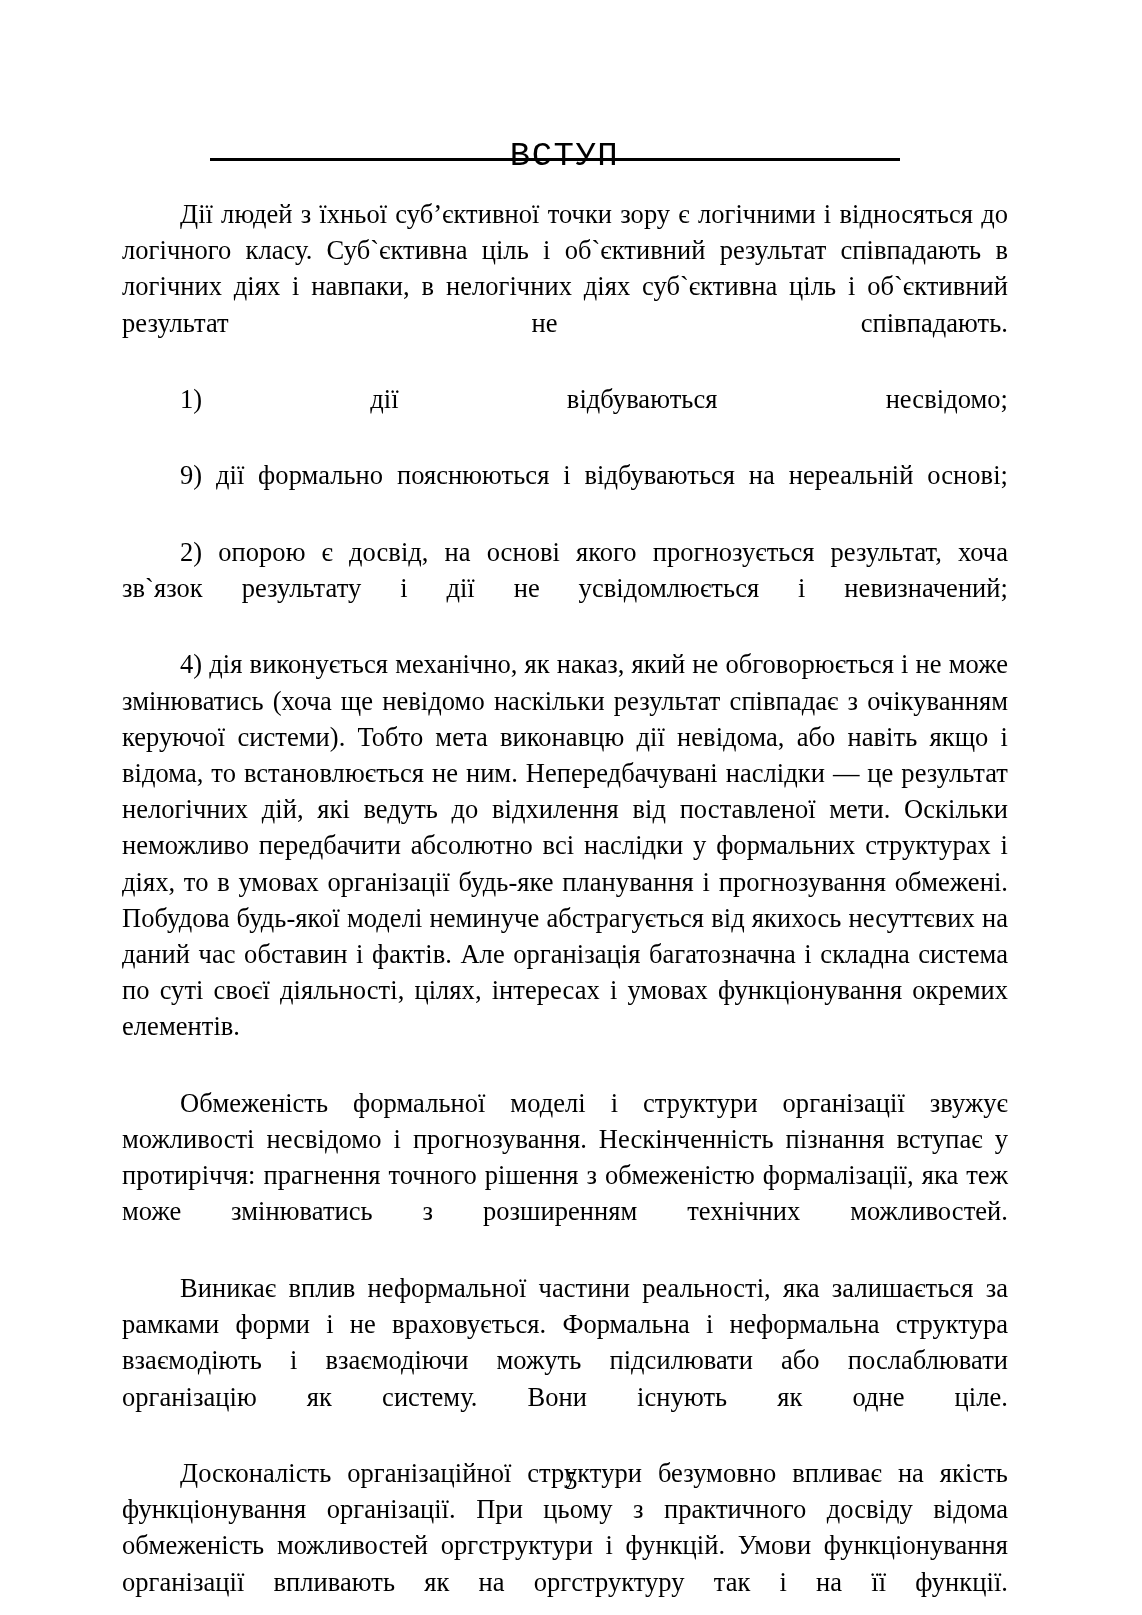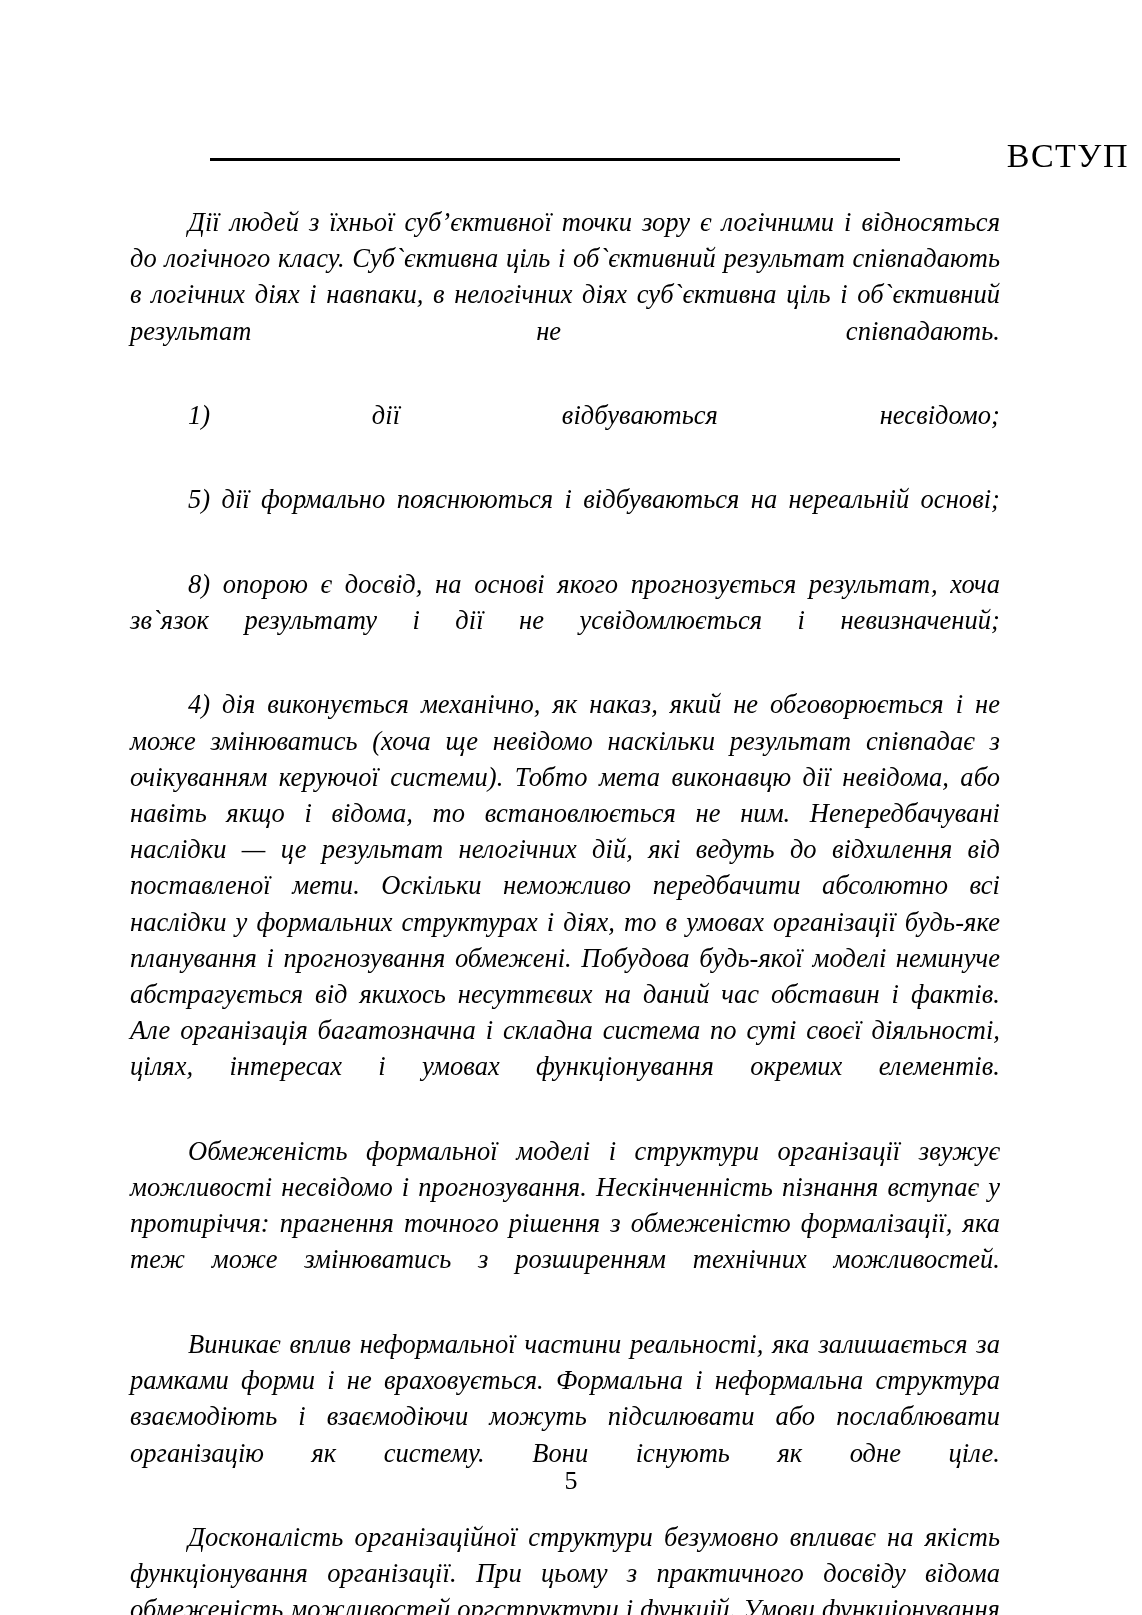--- a/index.html
+++ b/index.html
@@ -18,22 +18,22 @@
     font-family: "Liberation Serif", "DejaVu Serif", serif;
     color: #000000;
   }
 
   
   .doc-title {
     position: absolute;
     top: 113px;
     left: 0;
     width: 1129px;
-    text-align: right;
-    font-family: Liberation Serif, serif;
+    text-align: center;
+    font-family: Liberation Mono, monospace;
     font-size: 34px;
     font-weight: 400;
     letter-spacing: 1.5px;
     line-height: 40px;
     color: #000;
   }
   .title-rule {
     position: absolute;
     top: 158px;
     left: 210px;
@@ -51,24 +51,23 @@
     font-size: 26.5px;
     line-height: 36.2px;
     text-align: justify;
     text-justify: inter-word;
     -webkit-hyphens: none;
     hyphens: none;
     letter-spacing: 0.05px;
     word-spacing: 0.2px;
   }
   .body-block p {
-    margin: 12px;
+    margin: 4px;
     text-indent: 58px;
     text-align: justify;
-    font-style: italic;
   }
   
   .body-block p:after {
     content: "";
     display: inline-block;
     width: 100%;
   }
 
   
   .page-number {
@@ -86,22 +85,22 @@
 
 <div class="page">
 
   <h1 class="doc-title">ВСТУП</h1>
 
   <div class="title-rule"></div>
 
   <div class="body-block">
     <p>Дії людей з їхньої суб’єктивної точки зору є логічними і відносяться до логічного класу. Суб`єктивна ціль і об`єктивний результат співпадають в логічних діях і навпаки, в нелогічних діях суб`єктивна ціль і об`єктивний результат не співпадають.</p>
     <p>1) дії відбуваються несвідомо;</p>
-    <p>5) дії формально пояснюються і відбуваються на нереальній основі;</p>
-    <p>8) опорою є досвід, на основі якого прогнозується результат, хоча зв`язок результату і дії не усвідомлюється і невизначений;</p>
+    <p>9) дії формально пояснюються і відбуваються на нереальній основі;</p>
+    <p>2) опорою є досвід, на основі якого прогнозується результат, хоча зв`язок результату і дії не усвідомлюється і невизначений;</p>
     <p>4) дія виконується механічно, як наказ, який не обговорюється і не може змінюватись (хоча ще невідомо наскільки результат співпадає з очікуванням керуючої системи). Тобто мета виконавцю дії невідома, або навіть якщо і відома, то встановлюється не ним. Непередбачувані наслідки — це результат нелогічних дій, які ведуть до відхилення від поставленої мети. Оскільки неможливо передбачити абсолютно всі наслідки у формальних структурах і діях, то в умовах організації будь-яке планування і прогнозування обмежені. Побудова будь-якої моделі неминуче абстрагується від якихось несуттєвих на даний час обставин і фактів. Але організація багатозначна і складна система по суті своєї діяльності, цілях, інтересах і умовах функціонування окремих елементів.</p>
     <p>Обмеженість формальної моделі і структури організації звужує можливості несвідомо і прогнозування. Нескінченність пізнання вступає у протиріччя: прагнення точного рішення з обмеженістю формалізації, яка теж може змінюватись з розширенням технічних можливостей.</p>
     <p>Виникає вплив неформальної частини реальності, яка залишається за рамками форми і не враховується. Формальна і неформальна структура взаємодіють і взаємодіючи можуть підсилювати або послаблювати організацію як систему. Вони існують як одне ціле.</p>
     <p>Досконалість організаційної структури безумовно впливає на якість функціонування організації. При цьому з практичного досвіду відома обмеженість можливостей оргструктури і функцій. Умови функціонування організації впливають як на оргструктуру так і на її функції.</p>
 
   </div>
 
   <div class="page-number">5</div>
 
 </div>

